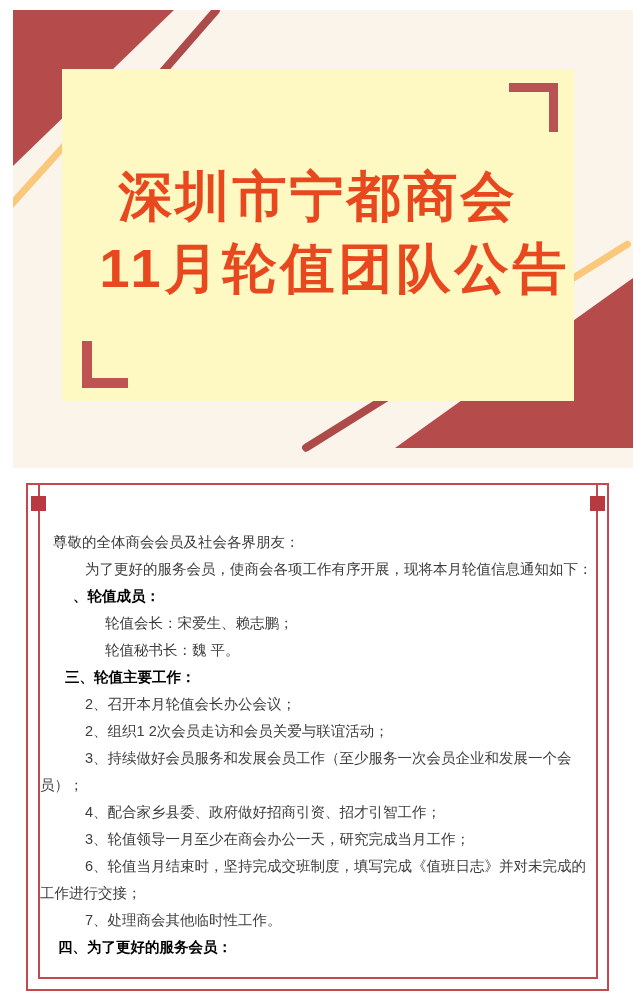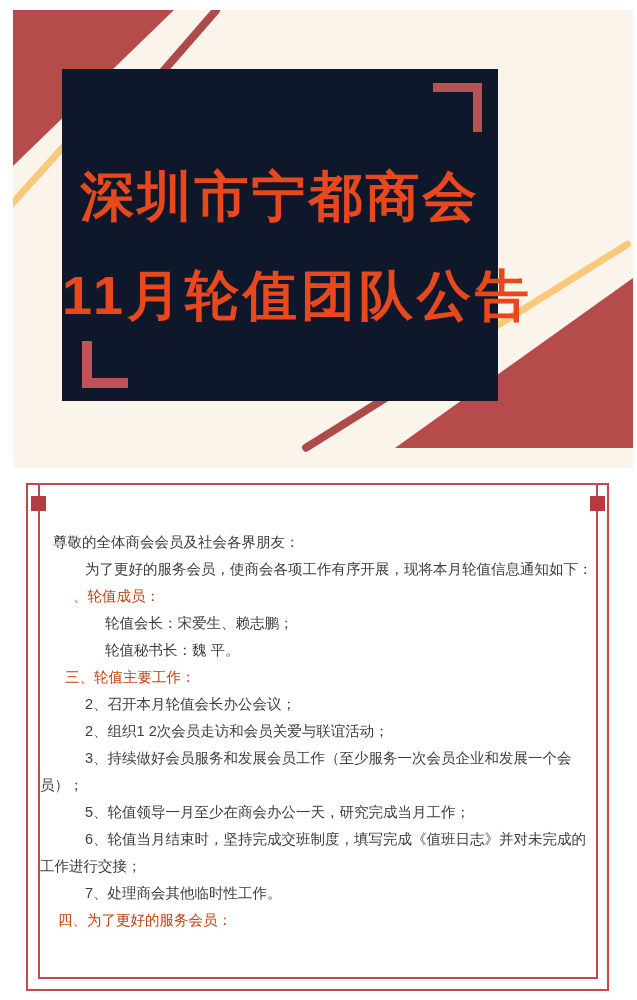--- a/index.html
+++ b/index.html
@@ -15,45 +15,45 @@
   .tl-line { position:absolute; left:97px; top:43px; width:131px; height:8px;
             background:#ad4a4a; transform:rotate(-49deg); border-radius:4px; }
   .tl-stripe { position:absolute; left:-45px; top:131px; width:195px; height:7px;
             background:#f9c87a; transform:rotate(-48deg); border-radius:3px; }
   .br-triangle { position:absolute; left:382px; top:268px; width:238px; height:170px;
             background:#b54b4b; clip-path:polygon(100% 0,100% 100%,0 100%); }
   .br-stripe { position:absolute; left:366px; top:301px; width:272px; height:7px;
             background:#f9c87a; transform:rotate(-32deg); border-radius:3px; }
   .br-line { position:absolute; left:274px; top:381px; width:207px; height:8px;
             background:#ad4a4a; transform:rotate(-32deg); border-radius:4px; }
-  .card { position:absolute; left:49px; top:59px; width:436px; height:332px;
-            background:#0f172a; }
+  .card { position:absolute; left:49px; top:59px; width:512px; height:332px;
+            background:#fef9c3; }
   .tr-bracket { position:absolute; right:16px; top:14px; width:49px; height:49px;
             border-top:9px solid #b85353; border-right:9px solid #b85353;
             box-sizing:border-box; }
   .bl-bracket { position:absolute; left:20px; bottom:13px; width:46px; height:47px;
             border-left:10px solid #bf5252; border-bottom:10px solid #bf5252;
             box-sizing:border-box; }
   .title1, .title2 { position:absolute; left:0; width:100%; text-align:center;
             margin:0; color:#e8481e; font-weight:800; line-height:1; white-space:nowrap; }
   .title1 { top:100px; font-size:54px; letter-spacing:3px; }
-  .title2 { top:199px; font-size:54px; letter-spacing:4px; }
+  .title2 { top:172px; font-size:54px; letter-spacing:4px;margin-left:17px; }
   
   .doc-outer { position:absolute; left:26px; top:483px; width:583px; height:508px;
             border:2px solid #c4494e; box-sizing:border-box; background:#ffffff; }
   .doc-inner { position:absolute; left:38px; top:485px; width:560px; height:494px;
             border-left:2px solid #c4494e; border-right:2px solid #c4494e;
             border-bottom:2px solid #c4494e; box-sizing:border-box; }
   .sq { position:absolute; width:15px; height:15px; background:#b63a40; }
   .sq-left  { left:31px;  top:496px; }
   .sq-right { left:590px; top:496px; }
   .doc-text { position:absolute; left:40px; top:500px; width:556px;
             font-size:14.5px; line-height:27px; color:#3d3d3d;margin-top:29px; }
   .doc-p { margin:0; }
-  .lbl { font-weight:400; color:#c2410c; }
+  .lbl { font-weight:700; color:#000000; }
   .ia { text-indent:13px; } .ib { text-indent:45px; } .ic { text-indent:33px; }
   .id { text-indent:65px; } .ie { text-indent:25px; } .if { text-indent:18px; }
 </style>
 </head>
 <body>
 
 <div class="page">
 
   <div class="banner">
     <div class="tl-triangle"></div>
@@ -79,19 +79,20 @@
   <div class="doc-text">
     <p class="doc-p ia"><span class="lbl"></span><span>尊敬的全体商会会员及社会各界朋友：</span></p>
     <p class="doc-p ib"><span class="lbl"></span><span>为了更好的服务会员，使商会各项工作有序开展，现将本月轮值信息通知如下：</span></p>
     <p class="doc-p ic"><span class="lbl">、轮值成员：</span><span></span></p>
     <p class="doc-p id"><span class="lbl"></span><span>轮值会长：宋爱生、赖志鹏；</span></p>
     <p class="doc-p id"><span class="lbl"></span><span>轮值秘书长：魏 平。</span></p>
     <p class="doc-p ie"><span class="lbl">三、轮值主要工作：</span><span></span></p>
     <p class="doc-p ib"><span class="lbl"></span><span>2、召开本月轮值会长办公会议；</span></p>
     <p class="doc-p ib"><span class="lbl"></span><span>2、组织1 2次会员走访和会员关爱与联谊活动；</span></p>
     <p class="doc-p ib"><span class="lbl"></span><span>3、持续做好会员服务和发展会员工作（至少服务一次会员企业和发展一个会员）；</span></p>
-    <p class="doc-p ib"><span class="lbl"></span><span>5、轮值领导一月至少在商会办公一天，研究完成当月工作；</span></p>
+    <p class="doc-p ib"><span class="lbl"></span><span>4、配合家乡县委、政府做好招商引资、招才引智工作；</span></p>
+    <p class="doc-p ib"><span class="lbl"></span><span>3、轮值领导一月至少在商会办公一天，研究完成当月工作；</span></p>
     <p class="doc-p ib"><span class="lbl"></span><span>6、轮值当月结束时，坚持完成交班制度，填写完成《值班日志》并对未完成的工作进行交接；</span></p>
     <p class="doc-p ib"><span class="lbl"></span><span>7、处理商会其他临时性工作。</span></p>
     <p class="doc-p if"><span class="lbl">四、为了更好的服务会员：</span><span></span></p>
   </div>
 
 </div>
 
 </body></html>

